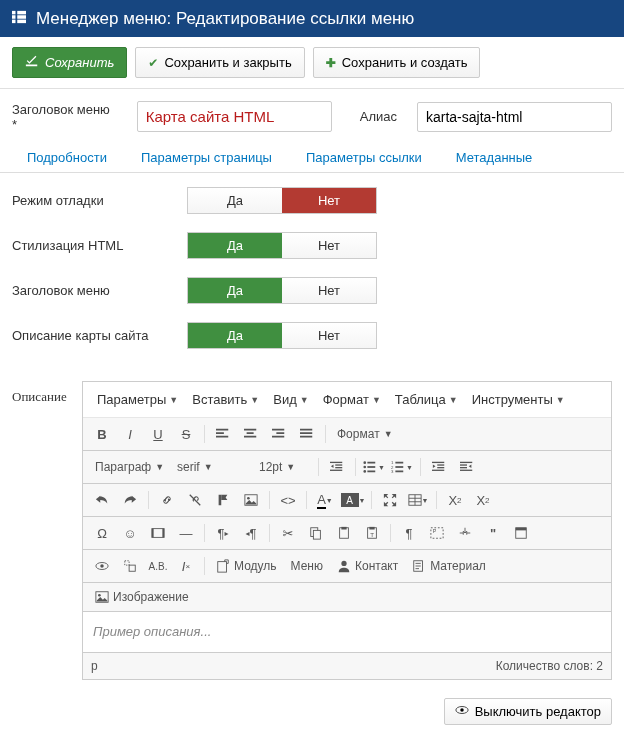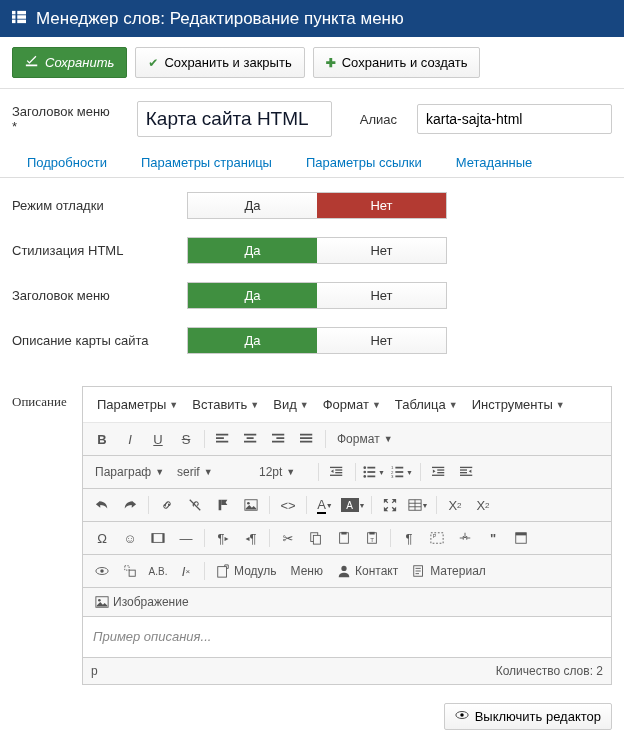--- a/index.html
+++ b/index.html
@@ -10,29 +10,29 @@
 .actions { padding: 10px 12px; display: flex; gap: 8px; border-bottom: 1px solid #e0e0e0; }
 .btn { display: inline-flex; align-items: center; gap: 6px; padding: 6px 12px; border: 1px solid #ccc; background: linear-gradient(#fff,#f2f2f2); cursor: pointer; font-size: 13px; border-radius: 2px; }
 .btn-primary { background: #408f40; border-color: #357c35; color: #fff; font-style: italic; }
 .btn .icon { font-size: 12px; }
 .btn-primary .icon { color: #fff; }
 .icon-check { color: #408f40; }
 .icon-plus { color: #408f40; font-weight: bold; }
 .form-row { display: flex; align-items: center; gap: 20px; padding: 12px 12px 8px; }
 label.lbl { font-size: 13px; display: inline-block; }
 .input { border: 1px solid #ccc; padding: 6px 8px; font-size: 14px; border-radius: 2px; }
-.input.wide { width: 195px; font-size: 19px; color: #0f172a; }
+.input.wide { width: 195px; font-size: 15px; color: #b91c1c; }
 .input.alias { width: 195px; }
 .tabs { display: flex; gap: 4px; padding: 0 12px; border-bottom: 1px solid #ddd; }
 .tab { padding: 8px 14px; color: #0077c0; cursor: pointer; border: 1px solid transparent; border-bottom: none; font-size: 13px; position: relative; top: 1px; }
 .tab.active { border-color: #ddd; background: #fff; color: #333; border-radius: 3px 3px 0 0; }
 .settings { padding: 14px 12px; }
 .setting-row { display: flex; align-items: center; margin-bottom: 18px; }
 .setting-label { width: 175px; font-size: 13px; }
-.toggle { display: flex; width: 260px; border: 1px solid #ccc; }
+.toggle { display: flex; width: 190px; border: 1px solid #ccc; }
 .toggle-btn { flex: 1; text-align: center; padding: 5px 0; cursor: pointer; font-size: 13px; background: linear-gradient(#fff,#f5f5f5); }
 .toggle-btn.active-yes { background: #408f40; color: #fff; }
 .toggle-btn.active-no { background: #b33a32; color: #fff; }
 .editor-row { display: flex; padding: 0 12px 12px; gap: 12px; }
 .editor-label { width: 58px; font-size: 13px; padding-top: 8px; font-family: Liberation Serif, serif; }
 .editor { flex: 1; border: 1px solid #ccc; }
 .editor-menubar { padding: 6px 8px; font-size: 13px; color: #333; display: flex; flex-wrap: wrap; gap: 2px; border-bottom: 1px solid #e7e7e7; }
 .menu-item { padding: 4px 6px; cursor: pointer; display: inline-flex; align-items: center; gap: 3px; }
 .caret { font-size: 9px; color: #555; }
 .toolbar { background: #f7f7f7; border-bottom: 1px solid #ccc; padding: 4px 6px; display: flex; flex-wrap: wrap; gap: 2px; align-items: center; }
@@ -55,21 +55,21 @@
   <span class="header-icon">
     <svg viewBox="0 0 16 16">
         <rect x="0" y="1" width="4" height="4"></rect>
         <rect x="6" y="1" width="10" height="4"></rect>
         <rect x="0" y="6" width="4" height="4"></rect>
         <rect x="6" y="6" width="10" height="4"></rect>
         <rect x="0" y="11" width="4" height="4"></rect>
         <rect x="6" y="11" width="10" height="4"></rect>
       </svg>
   </span>
-  <span class="header-title">Менеджер слов: Редактирование пункта меню</span>
+  <span class="header-title">Менеджер меню: Редактирование ссылки меню</span>
 </div>
 
 <div class="actions">
   <button class="btn btn-primary">
     <span class="icon"><svg viewBox="0 0 16 16">
           <path d="M12 1l-8 8-3-3 1-1 2 2 7-7z" transform="translate(1,2)"></path>
           <rect x="1" y="12" width="13" height="2"></rect>
         </svg></span>
     <span>Сохранить</span>
   </button>

